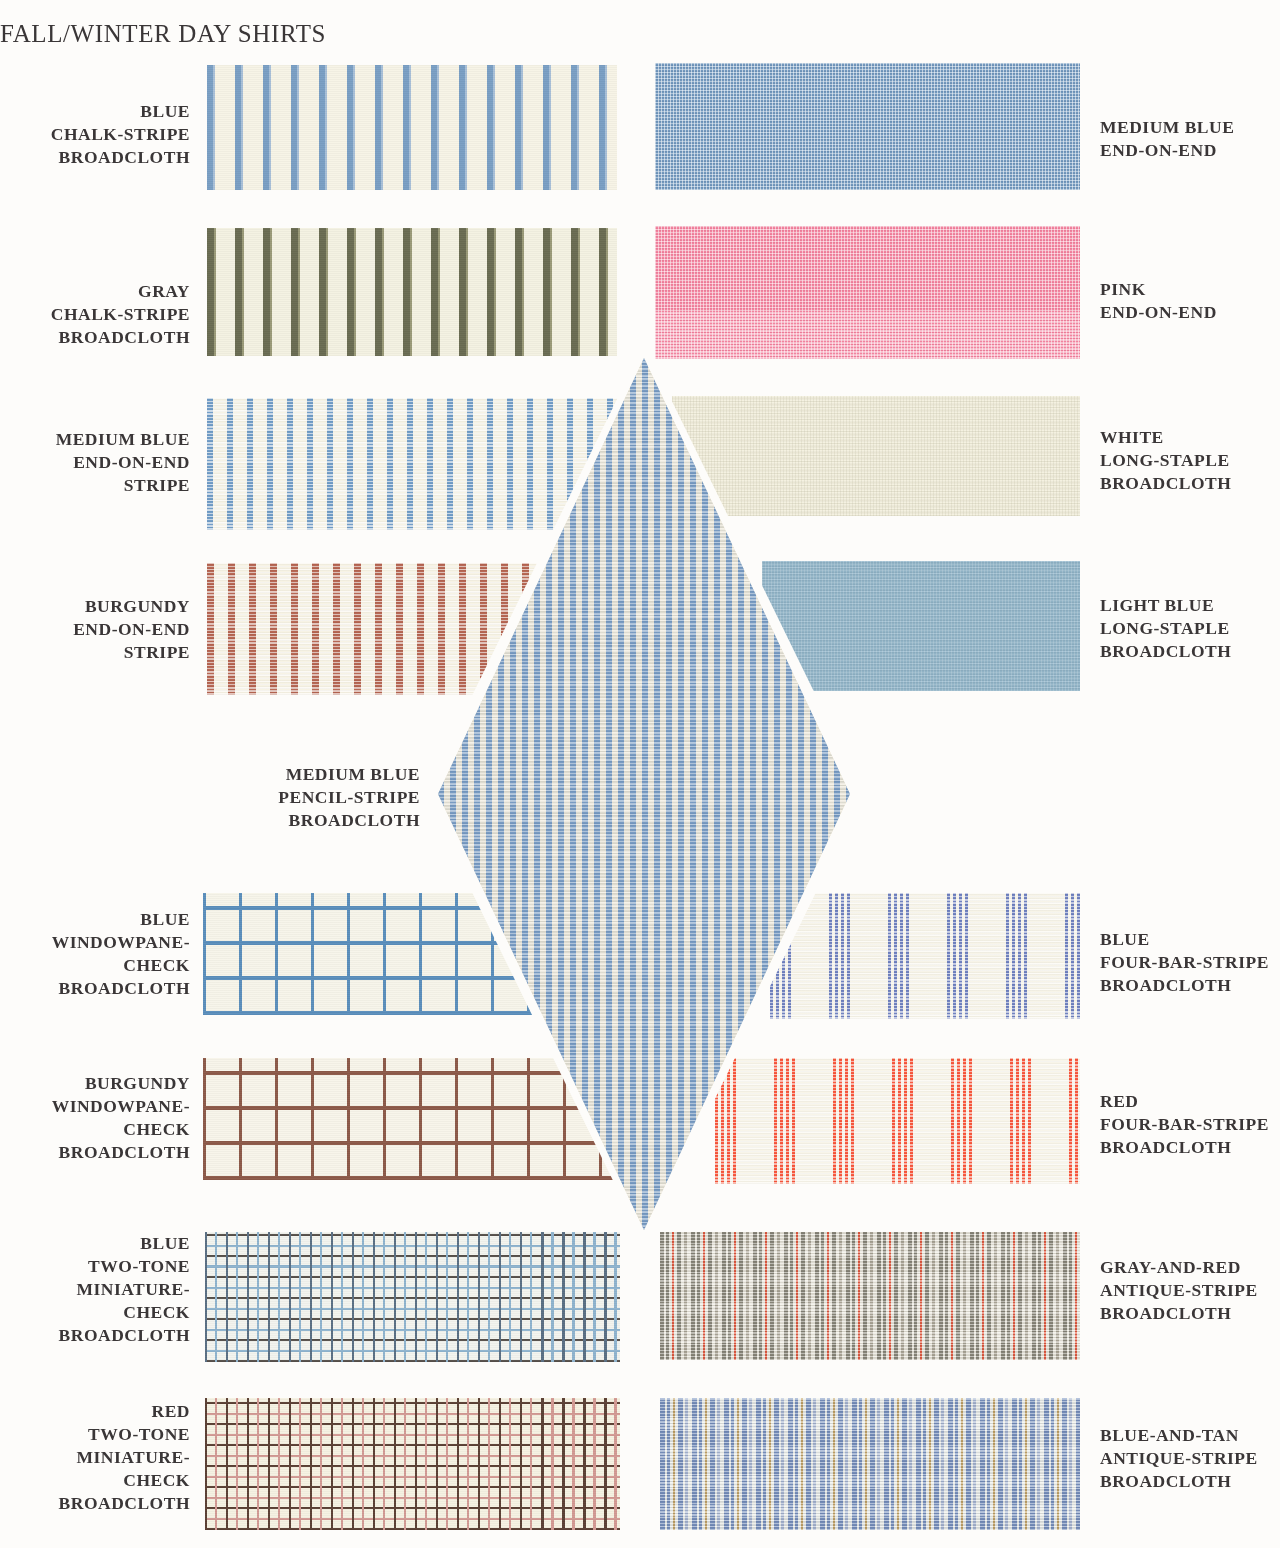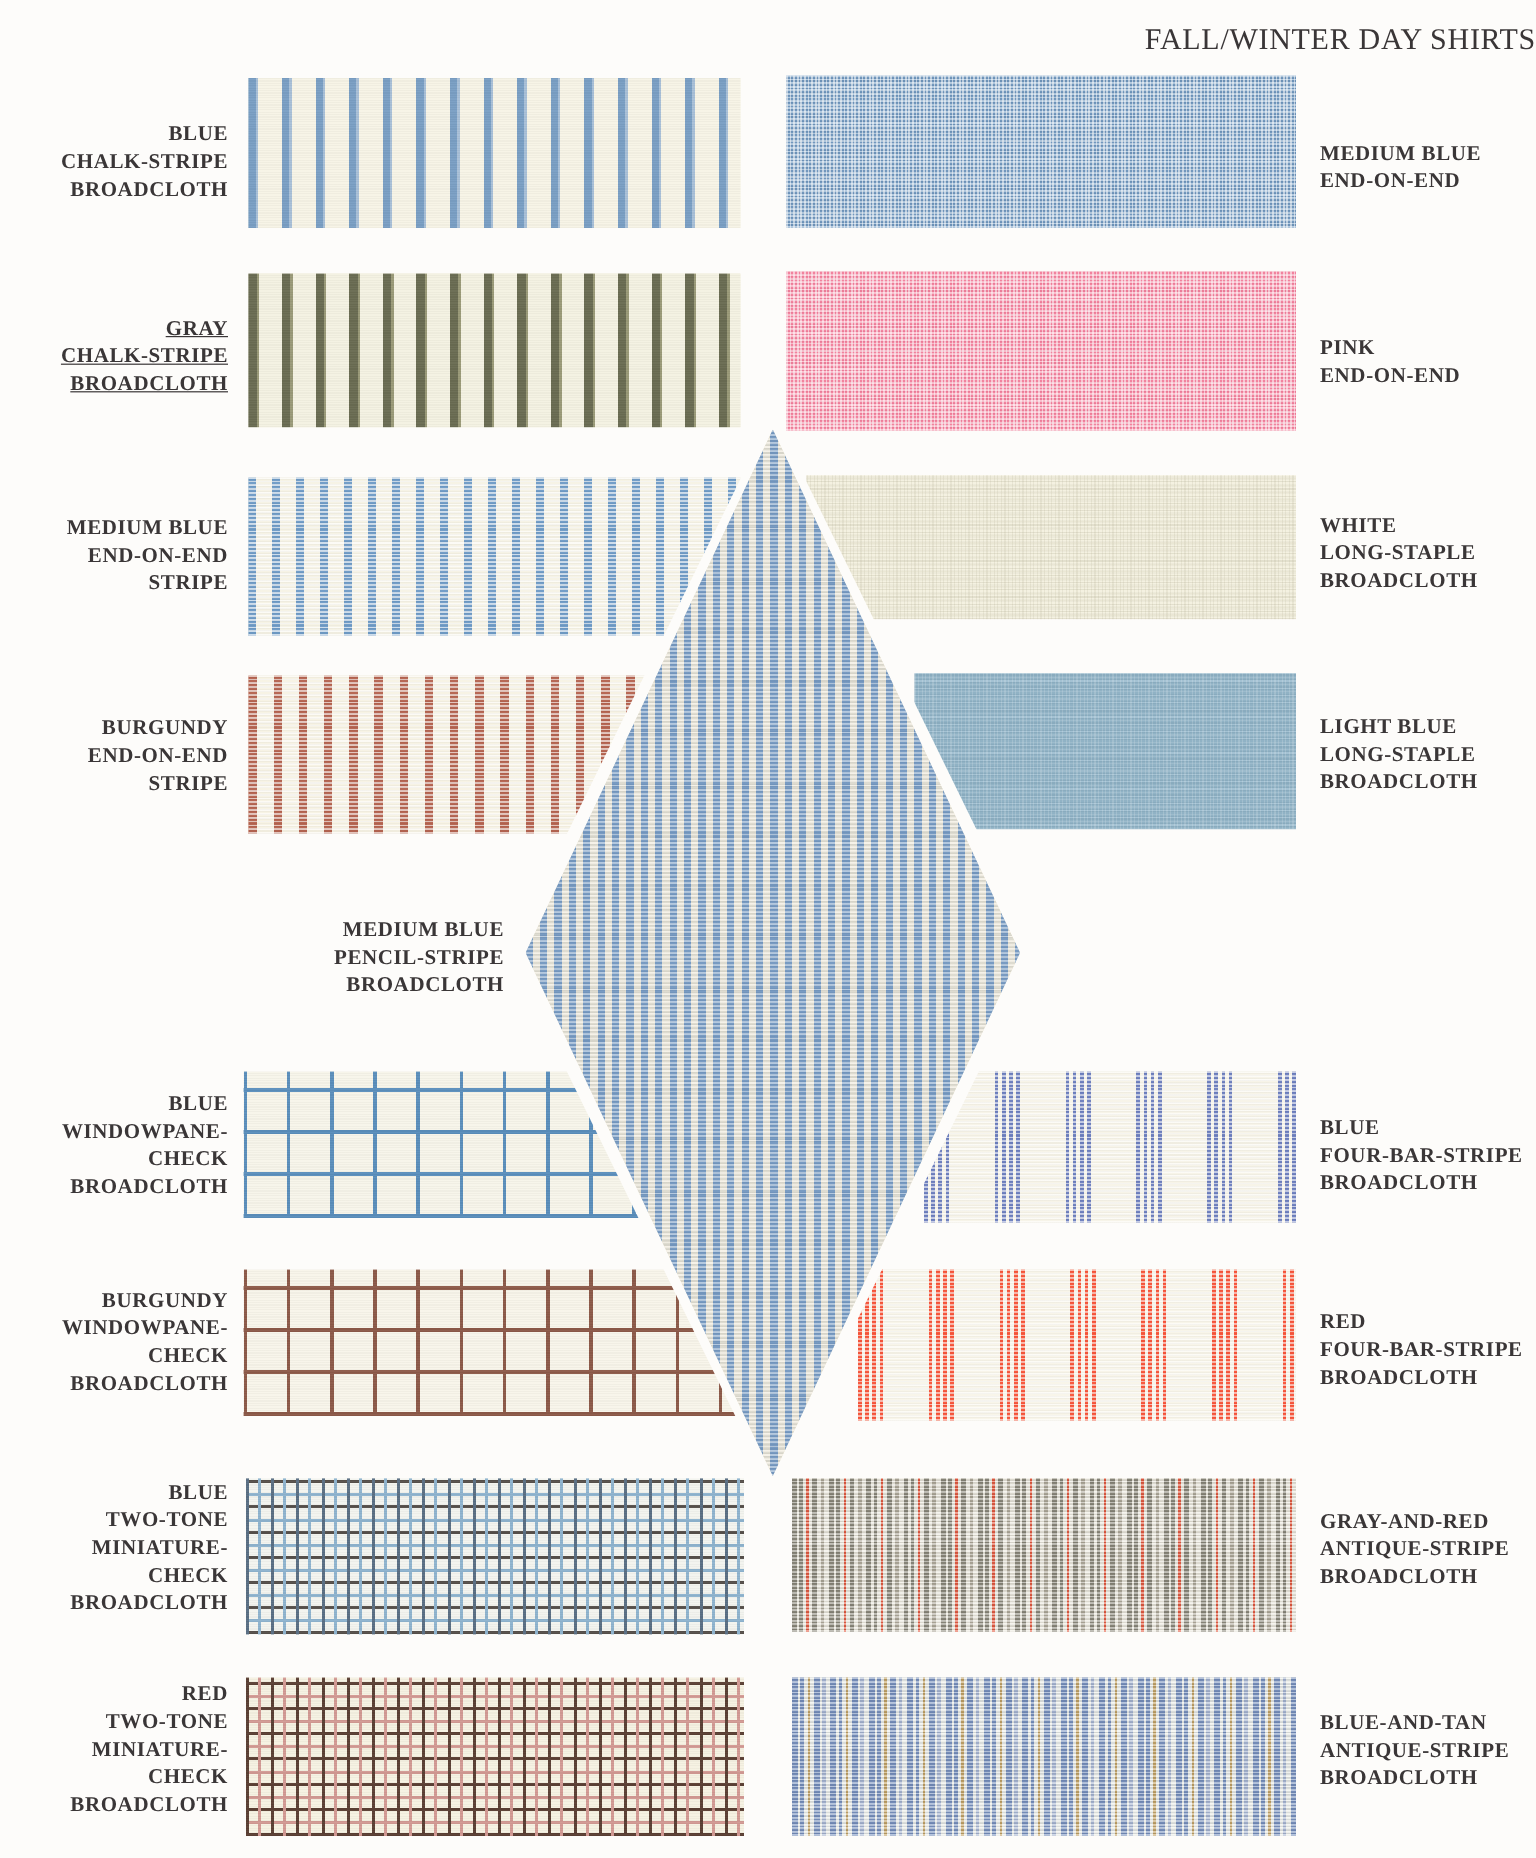--- a/index.html
+++ b/index.html
@@ -8,21 +8,21 @@
     background:#fdfcfa;
     font-family:"Liberation Serif", serif;
     color:#2b2b2b;
     position:relative;
     overflow:hidden;
   }
   #page{position:relative;width:1280px;height:1548px;}
 
   .page-title{
     position:absolute;top:20px;left:0;width:1280px;
-    text-align:right;
+    text-align:left;
     font-size:25px;
     letter-spacing:.6px;
     color:#3a3637;
     font-family:"Liberation Serif", serif;
   }
   .label{
     position:absolute;
     font-size:17.5px;
     line-height:23px;
     letter-spacing:.5px;
@@ -263,21 +263,21 @@
 <div id="page">
 
   <div class="page-title">FALL/WINTER DAY SHIRTS</div>
 
   <div class="swatch pat-blue-chalk" style="left:207px;top:65px;width:410px;height:125px;"></div>
   <div class="label right" style="left:0px;top:100px;width:190px;">BLUE
 CHALK-STRIPE
 BROADCLOTH</div>
 
   <div class="swatch pat-gray-chalk" style="left:207px;top:228px;width:410px;height:128px;"></div>
-  <div class="label right" style="left:0px;top:262px;width:190px;text-decoration:underline;">GRAY
+  <div class="label right" style="left:0px;top:280px;width:190px;">GRAY
 CHALK-STRIPE
 BROADCLOTH</div>
 
   <div class="swatch pat-eoe-blue-stripe" style="left:207px;top:398px;width:410px;height:132px;"></div>
   <div class="label right" style="left:0px;top:428px;width:190px;">MEDIUM BLUE
 END-ON-END
 STRIPE</div>
 
   <div class="swatch pat-eoe-burg-stripe" style="left:207px;top:563px;width:410px;height:132px;"></div>
   <div class="label right" style="left:0px;top:595px;width:190px;">BURGUNDY

